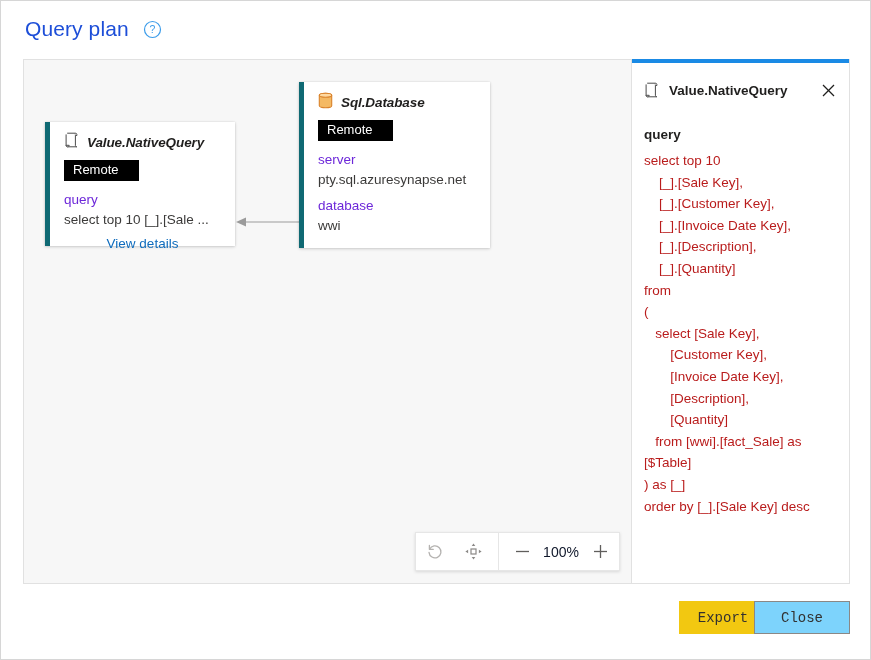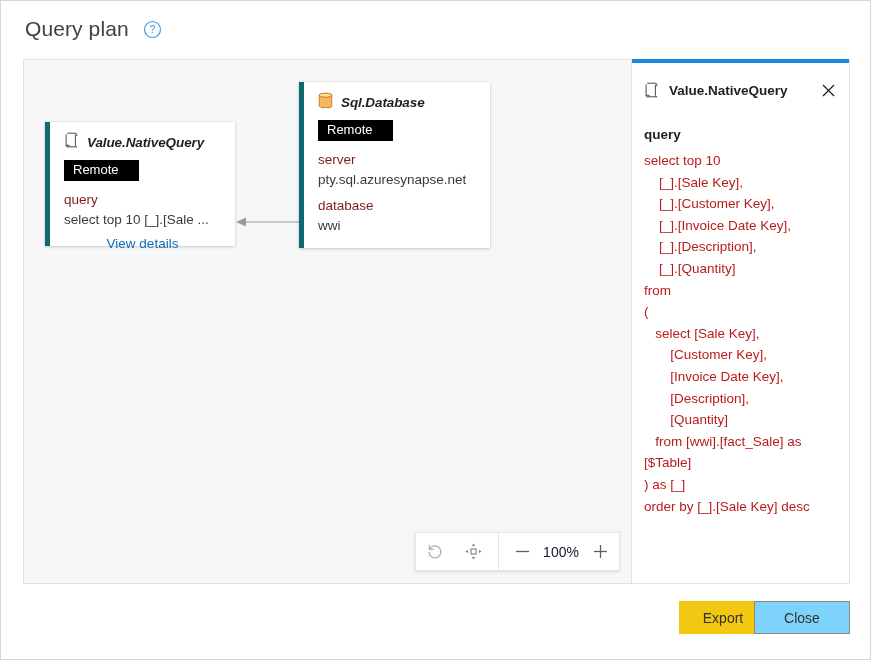--- a/index.html
+++ b/index.html
@@ -31,21 +31,21 @@
     width: 871px;
     height: 56px;
     display: flex;
     align-items: center;
     padding-left: 24px;
     box-sizing: border-box;
   }
   .header-title {
     font-size: 21px;
     font-weight: 400;
-    color: #404040;
+    color: #1d4ed8;
     letter-spacing: .1px;
   }
   .help-icon {
     margin-left: 14px;
     width: 19px;
     height: 19px;
     display: inline-flex;
     align-items: center;
     justify-content: center;
     cursor: pointer;
@@ -112,21 +112,21 @@
     display: inline-block;
     margin-top: 9px;
     background: #000000;
     color: #ffffff;
     font-size: 13px;
     padding: 3px 20px 4px 9px;
     line-height: 1.05;
   }
   .prop-label {
     font-size: 13.5px;
-    color: #7f1d1d;
+    color: #6d28d9;
     margin-top: 11px;
     white-space: nowrap;
   }
   .prop-value {
     font-size: 13.5px;
     color: #3b3a39;
     margin-top: 5px;
     white-space: nowrap;
     overflow: hidden;
   }
@@ -261,21 +261,21 @@
     top: 598px;
     width: 871px;
     height: 62px;
     box-sizing: border-box;
   }
   .btn {
     position: absolute;
     top: 2px;
     height: 33px;
     font-size: 14px;
-    font-family: Liberation Sans, sans-serif;
+    font-family: Liberation Mono, monospace;
     cursor: pointer;
     box-sizing: border-box;
   }
   .btn-export {
     right: 105px;
     width: 88px;
     background: #f2c811;
     border: 1px solid #f2c811;
     color: #323130;
   }

